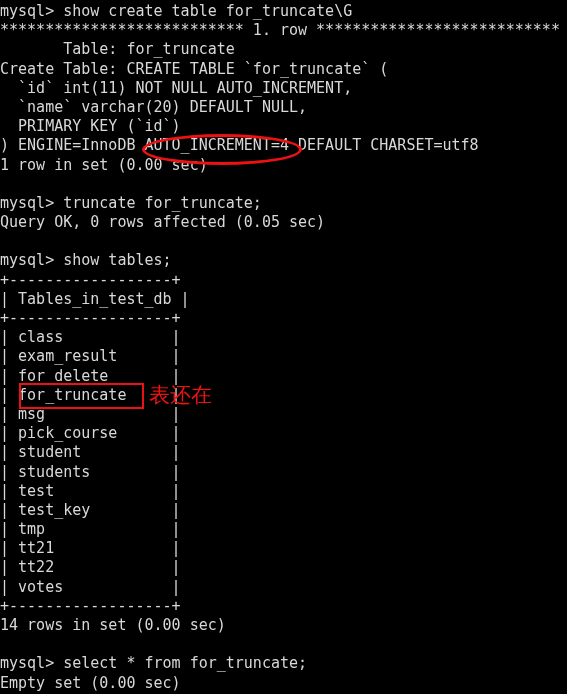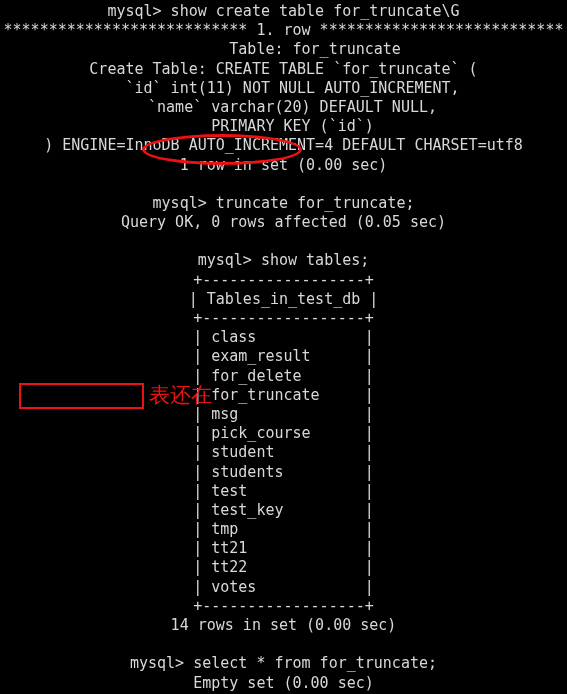--- a/index.html
+++ b/index.html
@@ -27,21 +27,20 @@
     white-space: pre;
   }
   .tline {
     display: block;
     height: 19.2px;
     white-space: pre;
     font-family: "DejaVu Sans Mono", "Liberation Mono", monospace;
     font-size: 15px;
     line-height: 19.2px;
     color: #d8d8d8;
-    text-align: center;
   }
   .tline.blank {
     color: transparent;
   }
 
   
   .annot {
     position: absolute;
     pointer-events: none;
   }

